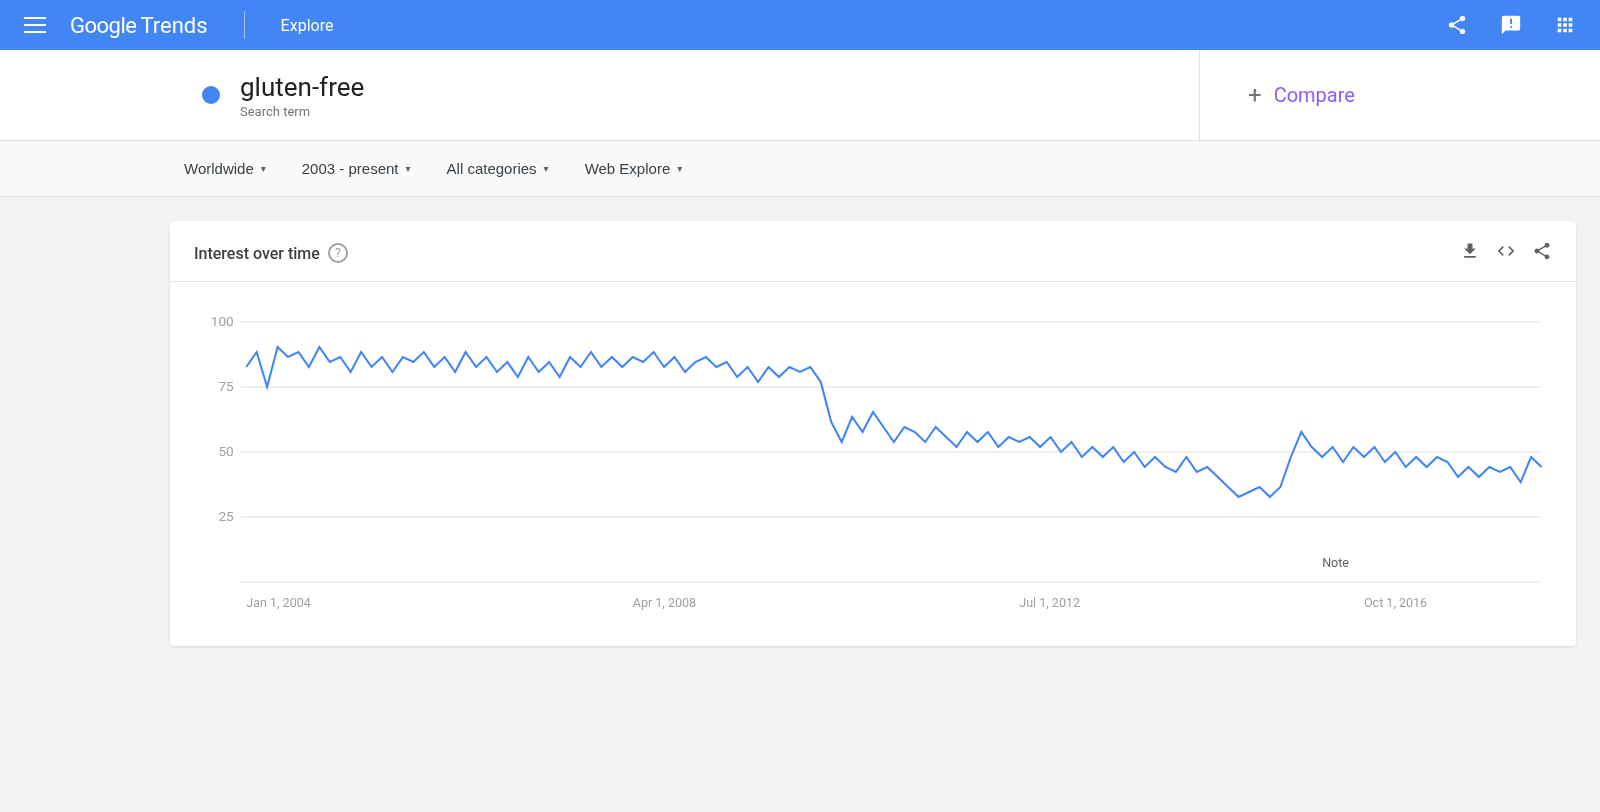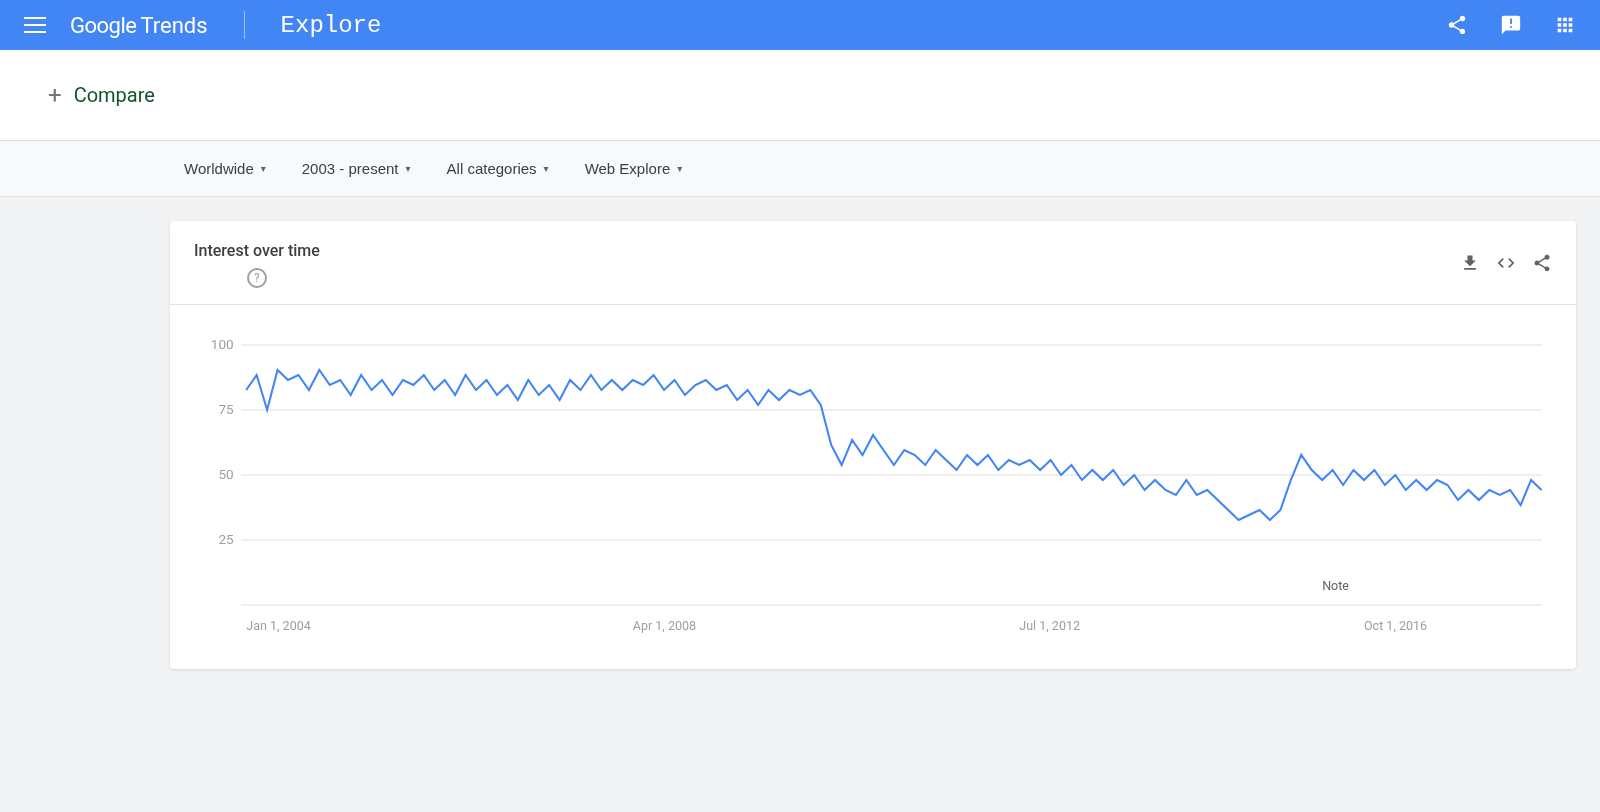--- a/index.html
+++ b/index.html
@@ -49,23 +49,22 @@
       font-weight: 400;
     }
     .header-divider {
       width: 1px;
       height: 28px;
       background: rgba(255,255,255,0.5);
       margin: 0 20px;
     }
     .header-title {
       color: white;
-      font-size: 24px;
+      font-size: 16px;
       font-weight: 400;
-      font-family: Liberation Mono, monospace;
     }
     .header-right {
       margin-left: auto;
       display: flex;
       align-items: center;
       gap: 16px;
     }
     .header-icon-btn {
       color: white;
       cursor: pointer;
@@ -125,21 +124,21 @@
       min-width: 400px;
       cursor: pointer;
     }
     .compare-plus {
       font-size: 24px;
       color: #70757a;
       margin-right: 12px;
     }
     .compare-text {
       font-size: 20px;
-      color: #14532d;
+      color: #8b5cf6;
     }
 
     
     .filter-bar {
       background: #f8f9fa;
       border-bottom: 1px solid #e0e0e0;
       padding: 0 0 0 170px;
       display: flex;
       align-items: center;
       height: 56px;
@@ -181,21 +180,20 @@
       display: flex;
       align-items: center;
       justify-content: space-between;
       padding: 0 24px 16px 24px;
       border-bottom: 1px solid #e0e0e0;
     }
     .chart-title-group {
       display: flex;
       align-items: center;
       gap: 8px;
-      flex-direction: column;
     }
     .chart-title {
       font-size: 16px;
       color: #3c4043;
       font-weight: 500;
     }
     .help-icon {
       width: 20px;
       height: 20px;
       border-radius: 50%;
@@ -275,20 +273,27 @@
     <div class="header-icon-btn">
       <svg width="22" height="22" viewBox="0 0 24 24" fill="white">
         <path d="M4 8h4V4H4v4zm6 12h4v-4h-4v4zm-6 0h4v-4H4v4zm0-6h4v-4H4v4zm6 0h4v-4h-4v4zm6-10v4h4V4h-4zm-6 4h4V4h-4v4zm6 6h4v-4h-4v4zm0 6h4v-4h-4v4z"></path>
       </svg>
     </div>
   </div>
 </header>
 
 <div class="search-area">
   <div class="search-container">
+    <div class="search-term-box">
+      <div class="search-dot"></div>
+      <div class="search-term-info">
+        <span class="search-term-text">gluten-free</span>
+        <span class="search-term-label">Search term</span>
+      </div>
+    </div>
     <div class="compare-box">
       <span class="compare-plus">+</span>
       <span class="compare-text">Compare</span>
     </div>
   </div>
 </div>
 
 <div class="filter-bar">
   <button class="filter-btn">
     <span>Worldwide</span>

